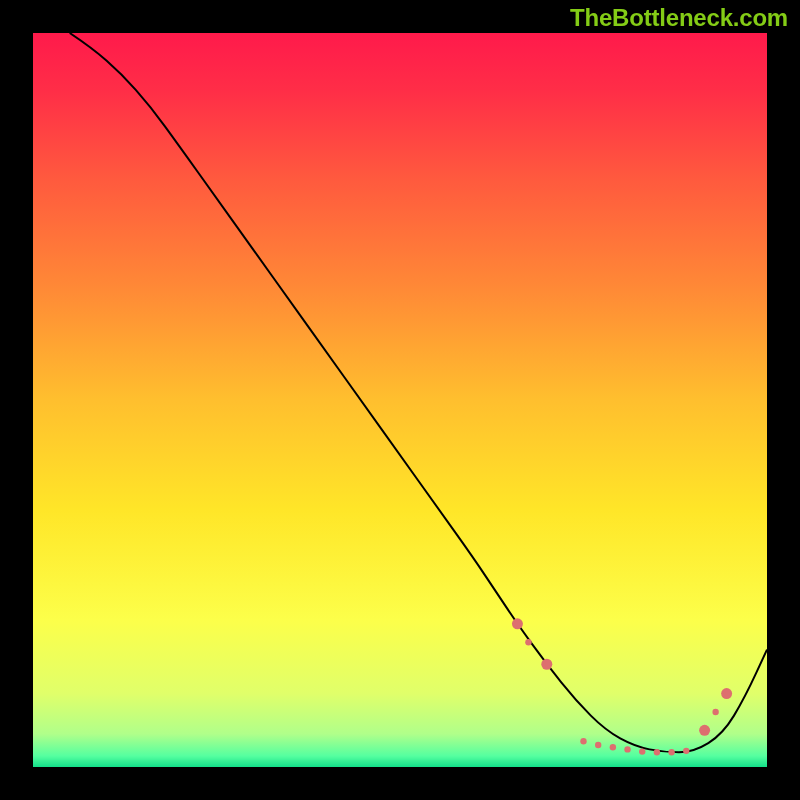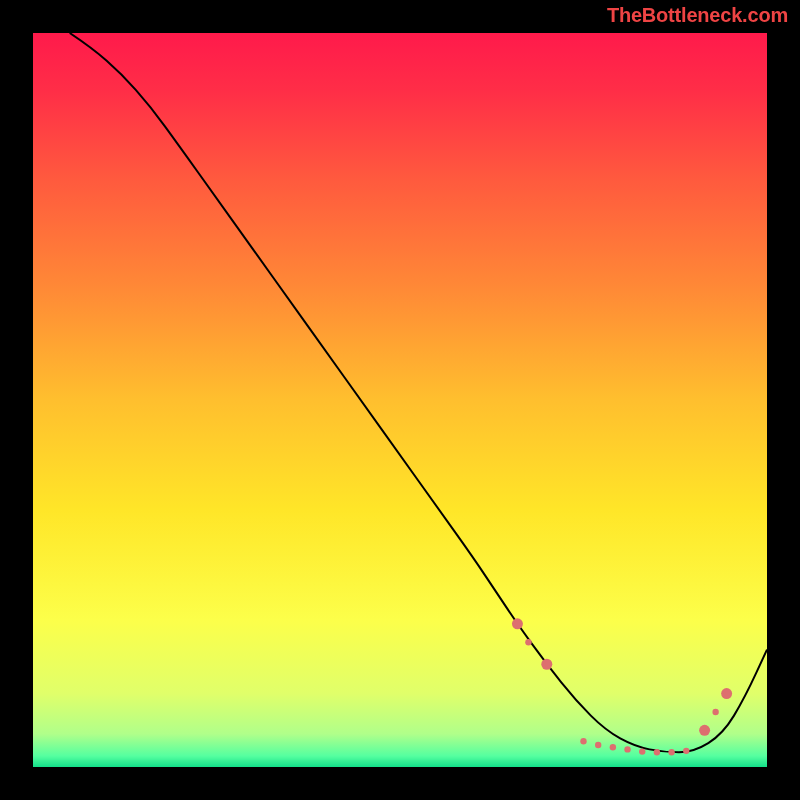--- a/index.html
+++ b/index.html
@@ -2,23 +2,23 @@
 <html><head>
 <meta charset="utf-8">
 <style>
   * { margin: 0; padding: 0; box-sizing: border-box; }
   html, body { width: 800px; height: 800px; overflow: hidden; background: #000; }
   .frame { position: relative; width: 800px; height: 800px; background: #000; }
   .watermark {
     position: absolute;
     top: 4px; right: 12px;
     font-family: Arial, Helvetica, sans-serif;
-    font-size: 20px;
+    font-size: 24px;
     font-weight: bold;
-    color: #ef4444;
+    color: #84cc16;
     letter-spacing: -0.2px;
   }
   .plot {
     position: absolute;
     left: 33px; top: 33px;
     width: 734px; height: 734px;
   }
   svg { display: block; }
 </style>
 </head>

